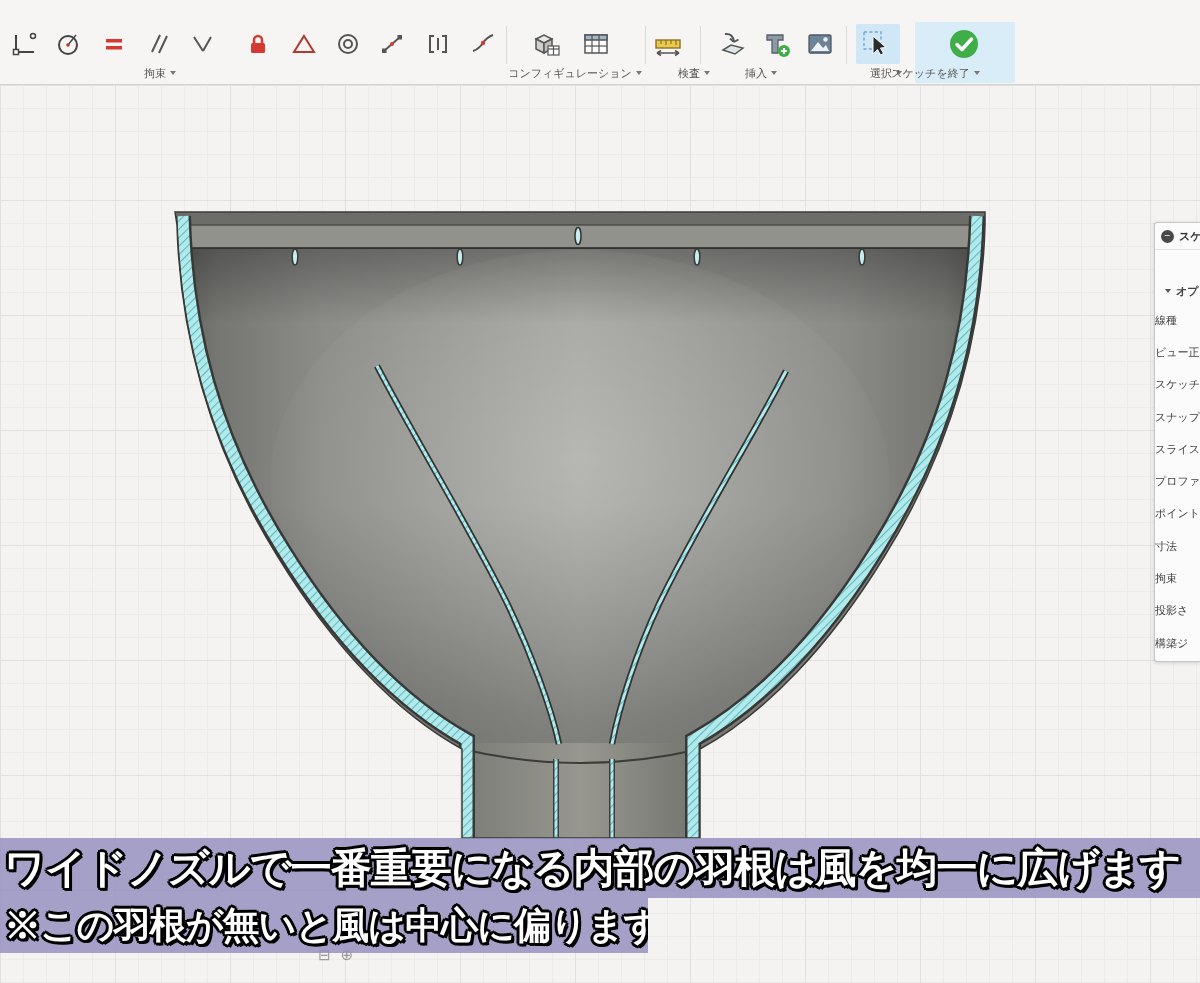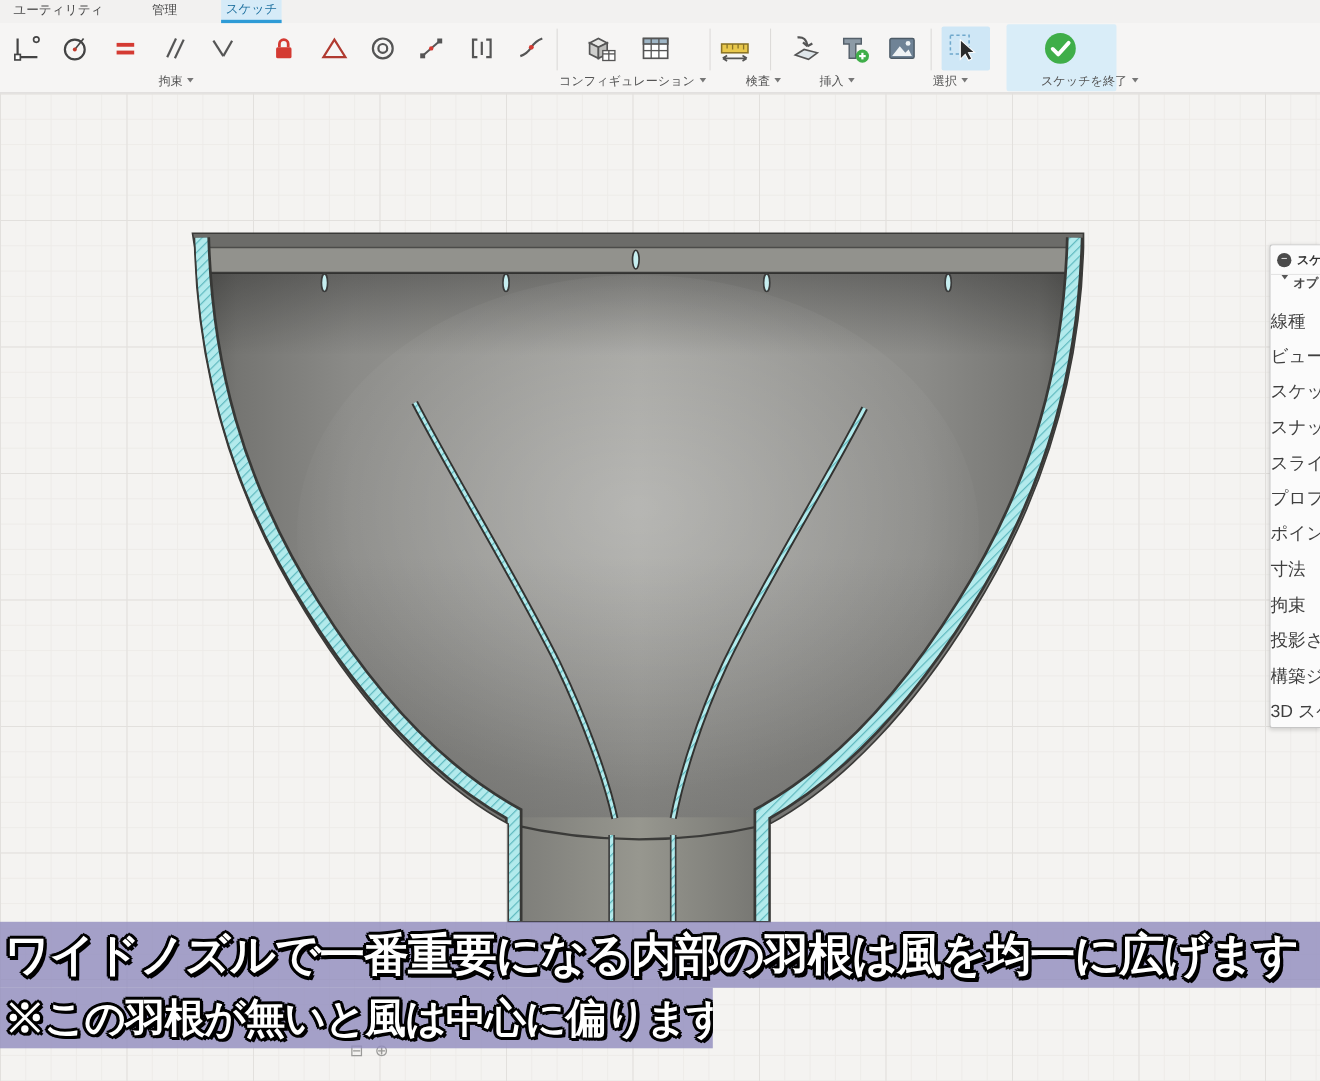--- a/index.html
+++ b/index.html
@@ -27,42 +27,37 @@
       linear-gradient(#edebe8 1px, transparent 1px),
       linear-gradient(90deg, #edebe8 1px, transparent 1px);
     background-size:115px 115px, 115px 115px, 23px 23px, 23px 23px; }
   .viewport-svg { position:absolute; top:0; left:0; }
 
   
   .palette { position:absolute; top:137px; right:0; width:46px; height:440px; background:#fbfbfb; border:1px solid #c6c6c6; border-right:none; border-radius:3px 0 0 3px; box-shadow:0 1px 4px rgba(0,0,0,0.15); overflow:hidden; }
   .palette-header { height:27px; display:flex; align-items:center; gap:5px; padding-left:6px; border-bottom:1px solid #e4e4e4; }
   .collapse-dot { width:13px; height:13px; border-radius:50%; background:#4a4a4a; color:#fff; font-size:10px; line-height:12px; text-align:center; flex:0 0 auto; cursor:pointer; }
   .palette-title { font-size:11px; font-weight:bold; color:#333; white-space:nowrap; }
-  .palette-options { height:26px; display:flex; gap:5px; padding-left:6px; font-size:11px; color:#444; font-weight:bold; cursor:pointer; }
-  .palette-item { height:32.3px; display:flex; align-items:center; padding-left:0; font-size:16px; color:#3f3f3f; white-space:nowrap; cursor:pointer; }
+  .palette-options { height:26px; display:flex; align-items:center; gap:5px; padding-left:6px; font-size:11px; color:#444; font-weight:bold; cursor:pointer;margin-top:28px; }
+  .palette-item { height:32.3px; display:flex; align-items:center; padding-left:0; font-size:11px; color:#3f3f3f; white-space:nowrap; cursor:pointer; }
 
   
   .sub { position:absolute; left:0; color:#fff; font-weight:bold; white-space:nowrap; overflow:hidden;
     background:rgba(147,141,190,0.82);
     text-shadow: 3px 0 #000, -3px 0 #000, 0 3px #000, 0 -3px #000, 2px 2px #000, -2px -2px #000, -2px 2px #000, 2px -2px #000, 3px 3px #000; }
   .sub1 { top:753px; width:1200px; height:60px; font-size:41px; line-height:60px; padding-left:4px; letter-spacing:-1px; }
   .sub2 { top:813px; width:648px; height:55px; font-size:37px; line-height:55px; padding-left:4px; letter-spacing:-1px; }
 
   .navbits { position:absolute; left:318px; top:861px; display:flex; gap:10px; color:#9a9a98; font-size:15px; }
   .navbits span { cursor:pointer; }
 </style>
 </head>
 <body>
 
 <div class="toolbar">
-  <div class="tabbar">
-    <div class="tab">ユーティリティ</div>
-    <div class="tab">管理</div>
-    <div class="tab active">スケッチ</div>
-  </div>
 
   <div class="hl-select"></div>
   <div class="hl-finish"></div>
 
   <div class="tool" style="left:6px">
     <svg width="28" height="28" viewBox="0 0 28 28">
         <path d="M6 5 L6 22 L24 22" stroke="#444" stroke-width="2" fill="none"></path>
         <rect x="3.5" y="19.5" width="5" height="5" fill="#fff" stroke="#444" stroke-width="1.5"></rect>
         <circle cx="23" cy="6" r="2.5" fill="none" stroke="#444" stroke-width="1.5"></circle>
       </svg>
@@ -216,25 +211,25 @@
       <span class="dd"></span>
     </div>
   <div class="grouplabel" style="left:661px;width:66px">
       <span>検査</span>
       <span class="dd"></span>
     </div>
   <div class="grouplabel" style="left:728px;width:66px">
       <span>挿入</span>
       <span class="dd"></span>
     </div>
-  <div class="grouplabel" style="left:832px;width:64px">
+  <div class="grouplabel" style="left:854px;width:64px">
       <span>選択</span>
       <span class="dd"></span>
     </div>
-  <div class="grouplabel" style="left:934px;width:113px">
+  <div class="grouplabel" style="left:879px;width:113px">
       <span>スケッチを終了</span>
       <span class="dd"></span>
     </div>
 </div>
 
 <div class="canvas">
 
   <svg class="viewport-svg" width="1200" height="898" viewBox="0 0 1200 898">
     <defs>
       <linearGradient id="bodyH" x1="0" y1="0" x2="1" y2="0">

